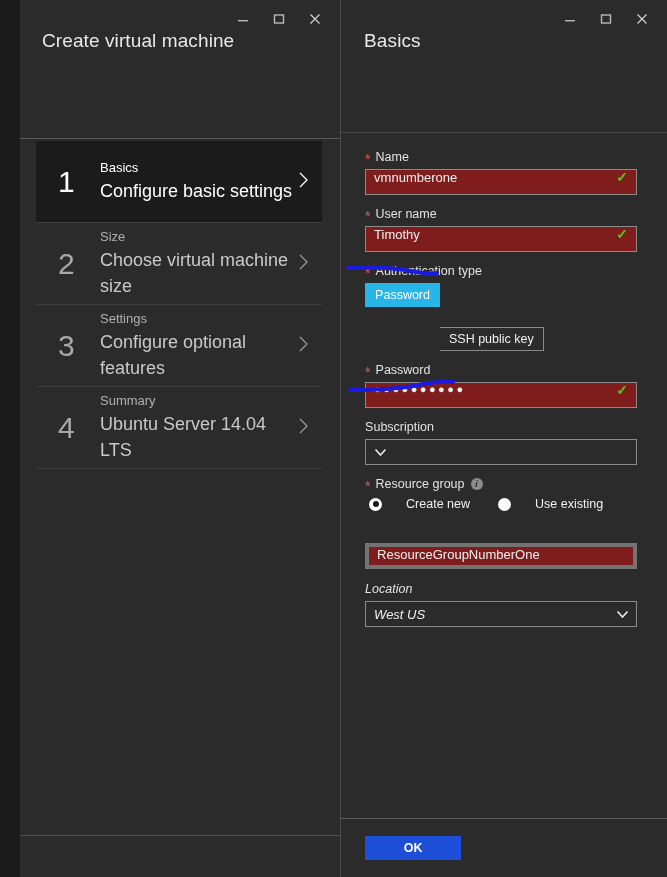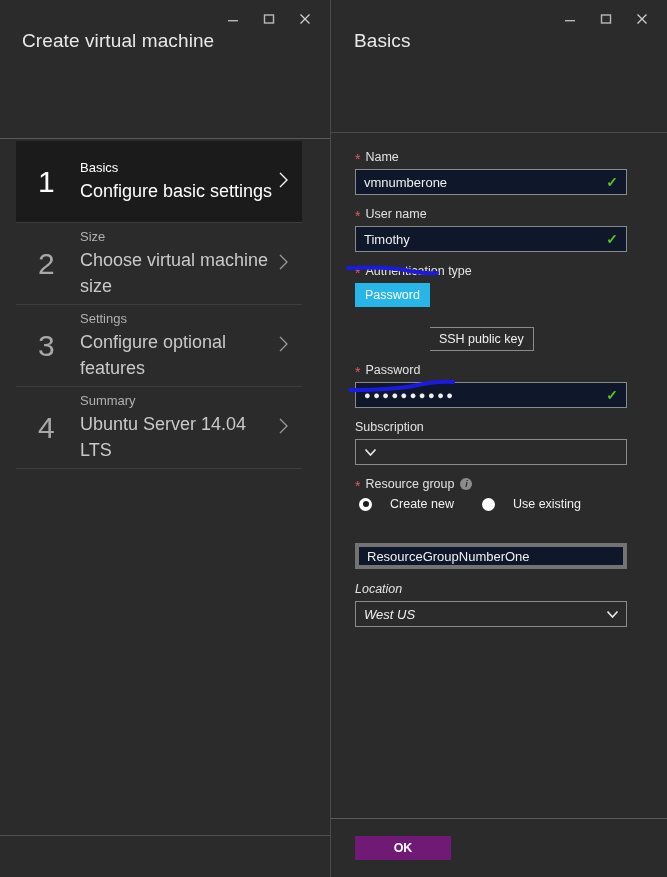--- a/index.html
+++ b/index.html
@@ -2,21 +2,21 @@
 <html><head>
 <meta charset="utf-8">
 <style>
   * { box-sizing: border-box; margin: 0; padding: 0; }
   html, body {
     width: 667px; height: 877px;
     background: #1b1b1b;
     font-family: "Liberation Sans", sans-serif;
     overflow: hidden;
   }
-  .app { position: relative; width: 667px; height: 877px; display: flex; }
+  .app { position: relative; width: 667px; height: 877px; display: flex; padding-left: 20px; }
 
   
   .panel-left {
     position: relative;
     width: 331px; height: 877px;
     background: #2b2b2b;
     border-right: 1px solid #4a4a4a;
   }
   .panel-right {
     position: relative;
@@ -87,23 +87,23 @@
   .info-icon {
     display: inline-flex; align-items: center; justify-content: center;
     width: 12px; height: 12px; border-radius: 50%;
     background: #8c8c8c; color: #2b2b2b;
     font-size: 9px; font-weight: bold; font-style: italic;
     margin-left: 6px; line-height: 1;
   }
 
   .input {
     position: relative;
-    height: 26px; background: #0f172a;
+    height: 26px; background: #7f1d1d;
     border: 1px solid #8a8a8a;
-    display: flex; align-items: center;
+    display: flex; align-items: flex-start;
     padding: 0 8px;
     gap: 25px;
   }
   .input.focused { border: 4px solid #737373; margin-top: 32px; }
   .input .val { font-size: 13px; color: #f0f0f0; flex: 1; }
   .input .val.dots { letter-spacing: 2.5px; font-size: 11px; }
   .check { color: #5dc21e; font-size: 14px; font-weight: bold; line-height: 1; }
 
   .select {
     height: 26px; background: #2b2b2b;
@@ -121,21 +121,21 @@
     display: flex; align-items: center;
     font-size: 12.5px;
     border: 1px solid #8a8a8a;
     color: #f0f0f0; background: #2b2b2b;
   }
   .tgl + .tgl { border-left: none; margin-top: 44px; }
   .tgl.on { background: #28b5e8; color: #ffffff; border-color: #28b5e8; }
 
   
   .radio-row { display: flex; align-items: center; gap: 28px; margin: 6px 0 9px 4px; }
-  .radio { display: flex; align-items: center; gap: 18px; }
+  .radio { display: flex; align-items: center; gap: 24px; }
   .rdot {
     width: 13px; height: 13px; border-radius: 50%;
     background: #ffffff; display: flex; align-items: center; justify-content: center;
   }
   .rdot.sel::after {
     content: ""; width: 6px; height: 6px; border-radius: 50%;
     background: #1b1b1b; display: block;
   }
   .radio .rlbl { font-size: 12.5px; color: #f0f0f0; }
 
@@ -143,21 +143,21 @@
   .annot { position: absolute; pointer-events: none; }
 
   
   .right-footer-sep {
     position: absolute; left: 0; right: 0; top: 818px;
     height: 1px; background: #5a5a5a;
   }
   .ok-btn {
     position: absolute; left: 24px; top: 836px;
     width: 96px; height: 24px;
-    background: #701a75; color: #ffffff;
+    background: #1d4ed8; color: #ffffff;
     font-size: 12.5px; font-weight: bold;
     display: flex; align-items: center; justify-content: center;
     border: none; cursor: pointer;
     font-family: "Liberation Sans", sans-serif;
   }
 </style>
 </head>
 <body>
 
 <div class="app">

